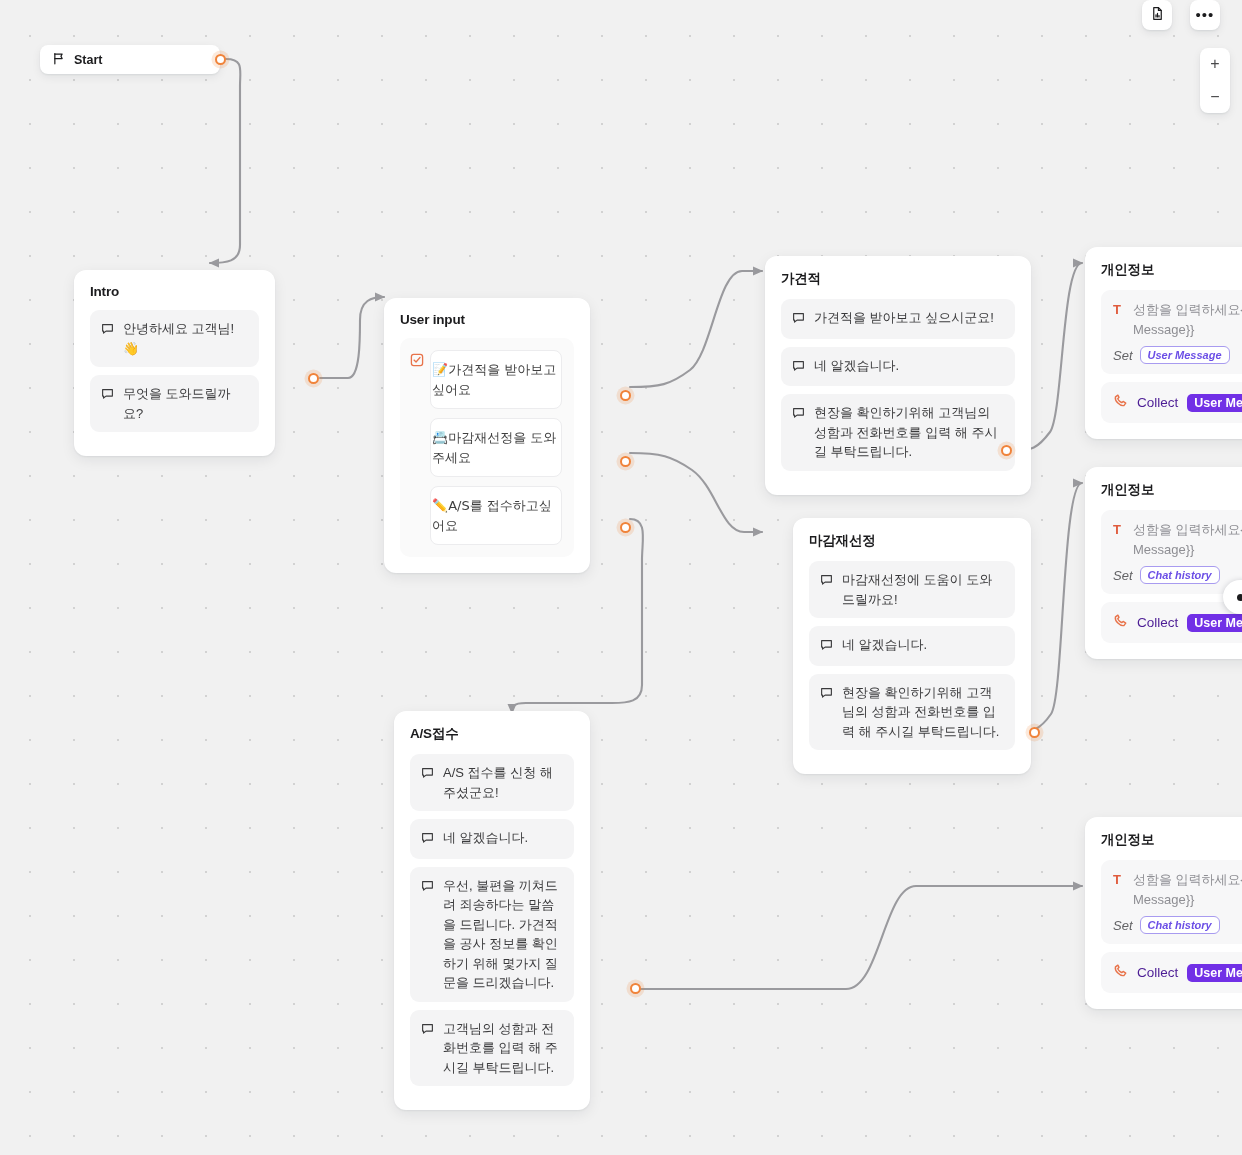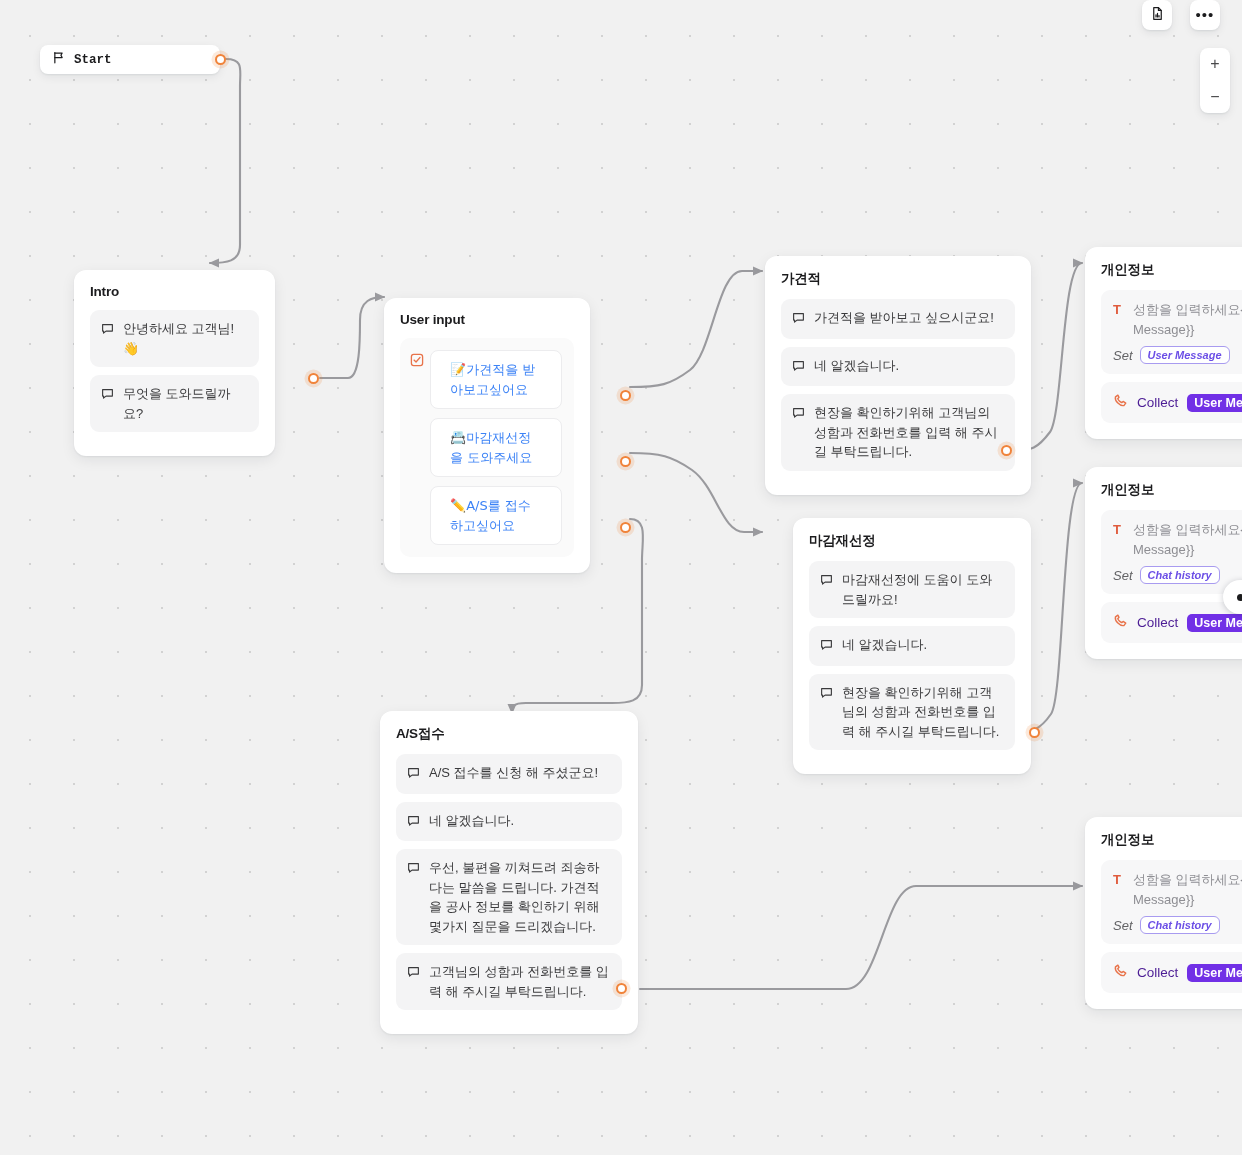--- a/index.html
+++ b/index.html
@@ -55,21 +55,21 @@
 
   
   .start-node {
     position: absolute;
     left: 40px; top: 45px;
     width: 180px; height: 29px;
     background: #fff;
     border-radius: 8px;
     box-shadow: 0 1px 2px rgba(16,24,40,.07), 0 3px 10px rgba(16,24,40,.07);
     display: flex; align-items: center;
-    padding: 0 12px; gap: 9px; font-family: Liberation Mono, monospace;
+    padding: 0 12px; gap: 9px;
   }
   .start-label { font-size: 12.5px; font-weight: bold; color: #1c1c1e; }
 
   
   .port {
     position: absolute;
     width: 11px; height: 11px;
     border-radius: 50%;
     background: #ffffff;
     border: 2.5px solid #f0833a;
@@ -83,24 +83,24 @@
     padding: 12px 12px 12px 10px;
     display: flex;
     gap: 6px;
   }
   .ui-check { flex: 0 0 14px; margin-top: 3px; }
   .ui-options { flex: 1; display: flex; flex-direction: column; gap: 9px; }
   .ui-opt {
     background: #ffffff;
     border: 1px solid #ececee;
     border-radius: 8px;
-    padding: 9px 19px;
+    padding: 9px 1px;
     font-size: 13px;
     line-height: 1.5;
-    color: #3b82f6;
+    color: #404040;
   }
   .emo { font-family: "DejaVu Sans", sans-serif; }
 
   
   .pv-block {
     background: #f7f7f8;
     border-radius: 9px;
     padding: 10px 12px;
     margin-bottom: 8px;
   }
@@ -324,21 +324,21 @@
         <svg width="13" height="13" viewBox="0 0 16 16" fill="none" stroke="#3a3a3c" stroke-width="1.4" stroke-linejoin="round">
           <path d="M2 3.2h12v8H6.2L3.1 13.6V11.2H2z"></path>
         </svg>
       </span>
       <span class="txt">현장을 확인하기위해 고객님의 성함과 전화번호를 입력 해 주시길 부탁드립니다.</span>
     </div>
 
     <div class="port" style="left:236px; top:209px;"></div>
   </div>
 
-  <div class="node" style="left:380px; top:711px; width:258px;">
+  <div class="node" style="left:394px; top:711px; width:196px;">
     <div class="node-title">A/S접수</div>
 
     <div class="msg">
       <span class="bubble-ico">
         <svg width="13" height="13" viewBox="0 0 16 16" fill="none" stroke="#3a3a3c" stroke-width="1.4" stroke-linejoin="round">
           <path d="M2 3.2h12v8H6.2L3.1 13.6V11.2H2z"></path>
         </svg>
       </span>
       <span class="txt">A/S 접수를 신청 해 주셨군요!</span>
     </div>

